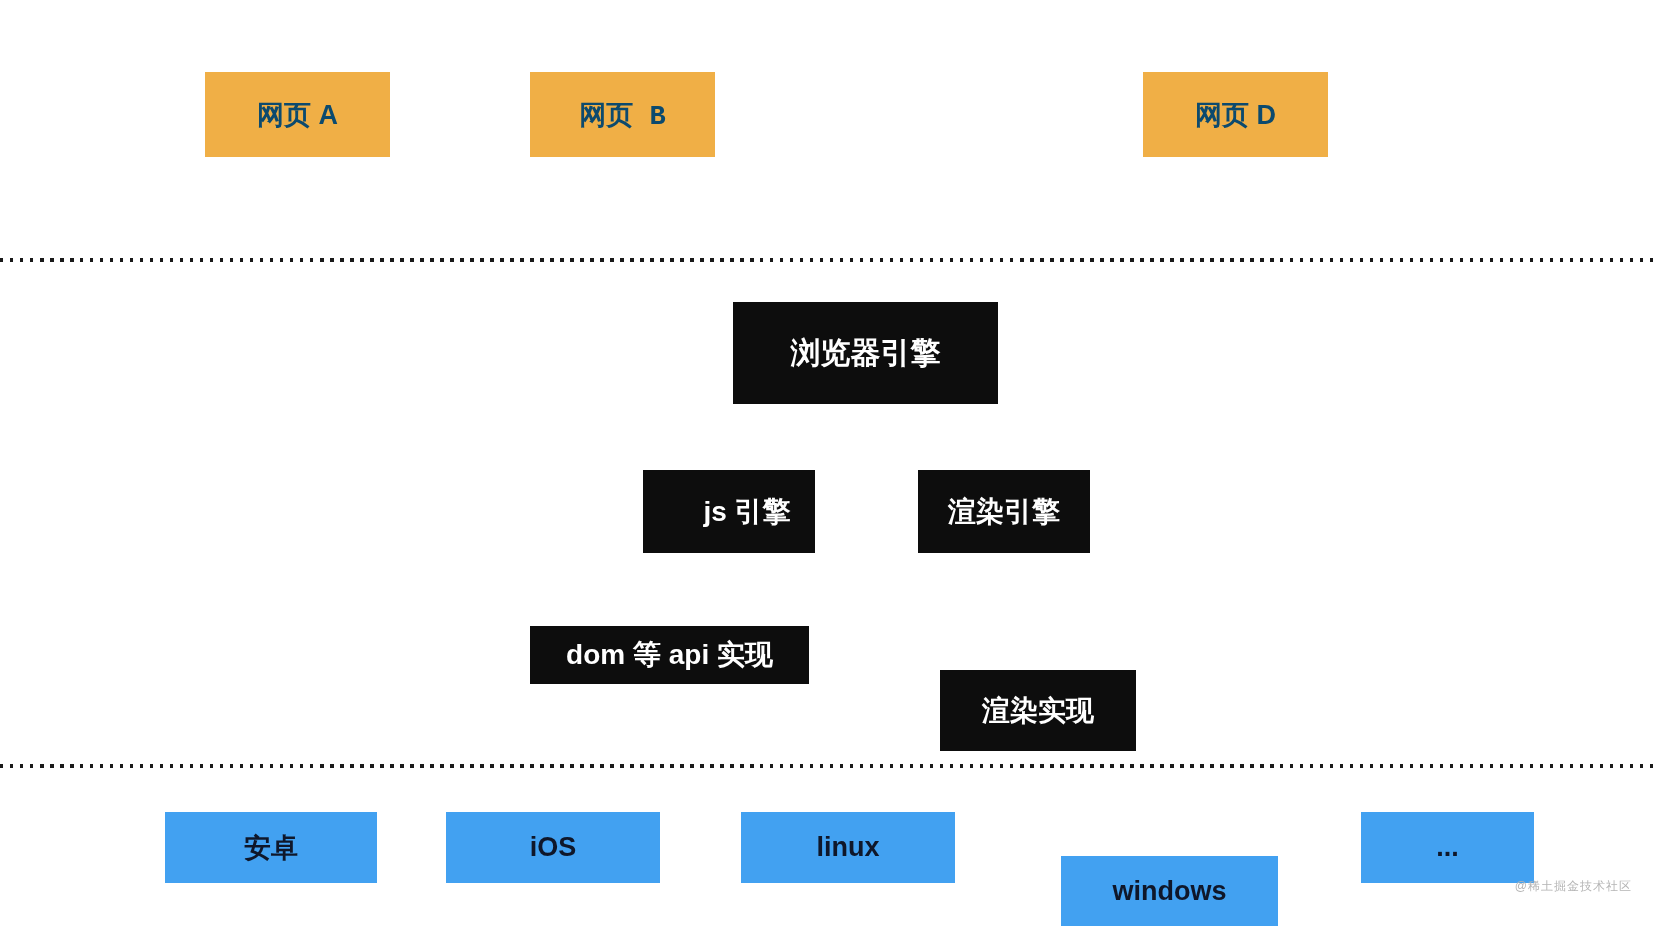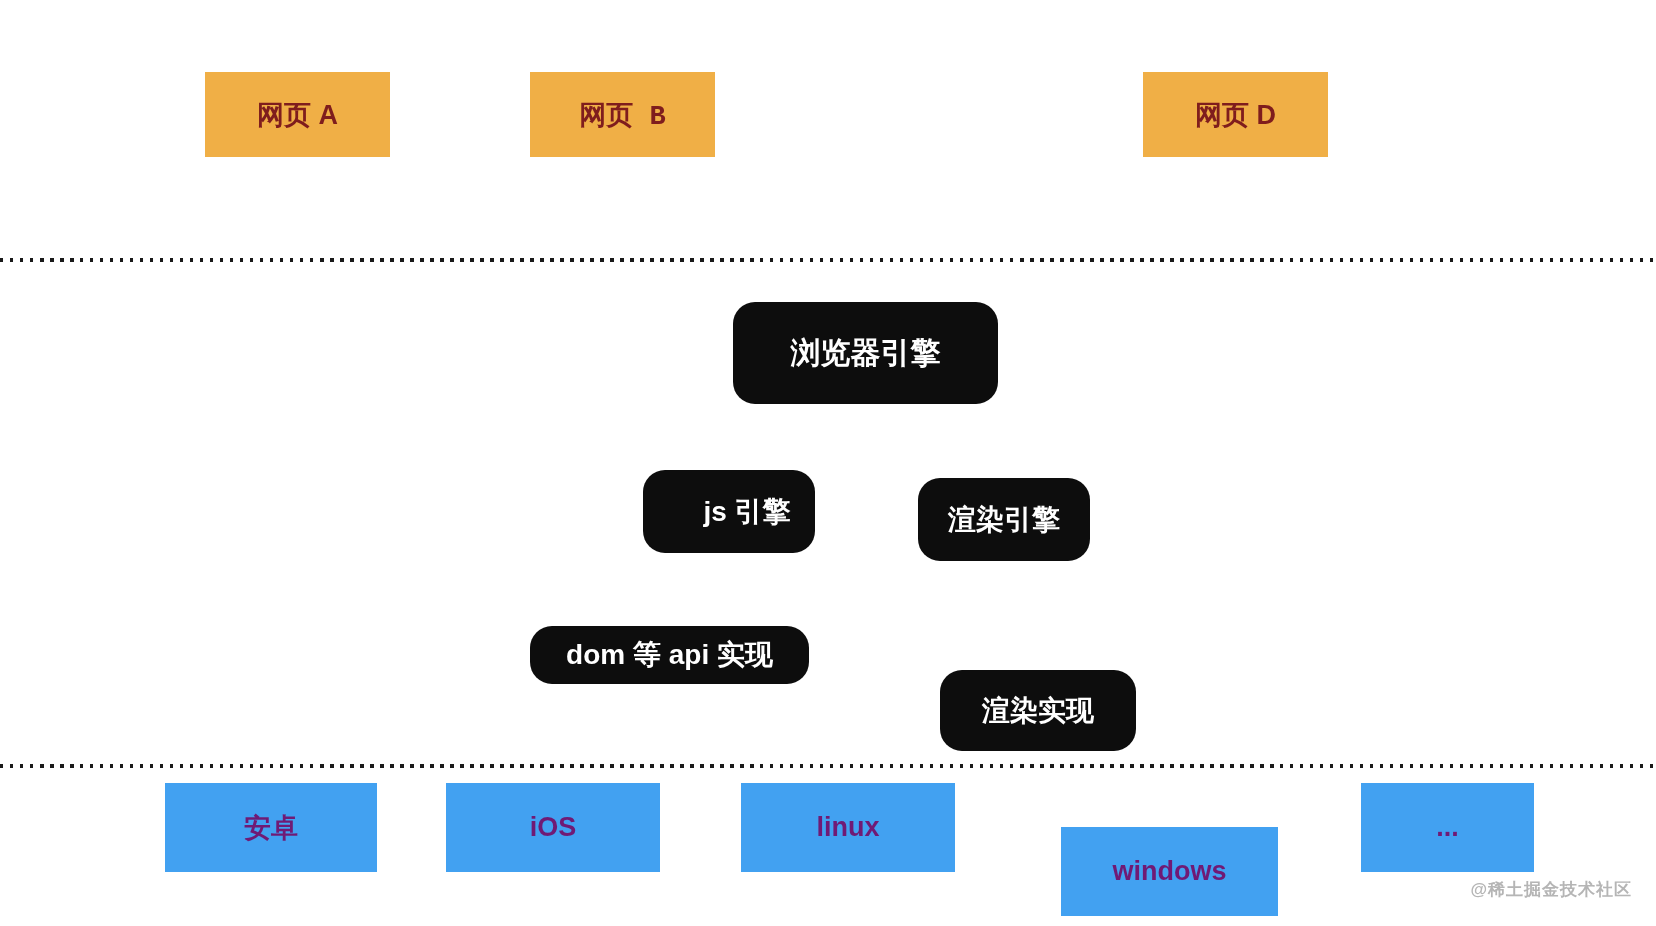--- a/index.html
+++ b/index.html
@@ -19,74 +19,73 @@
     position: absolute;
     display: flex;
     align-items: center;
     justify-content: center;
     font-weight: bold;
     box-sizing: border-box;
     white-space: nowrap;
   }
   .box-orange {
     background: #f0af46;
-    color: #7f1d1d;
+    color: #0c4a6e;
     font-size: 27px;
     top: 72px;
     height: 85px;
     width: 185px;
   }
   .box-black {
     background: #0d0d0d;
     color: #ffffff;
-    border-radius: 22px;
   }
   .box-blue {
     background: #42a1f1;
-    color: #701a75;
+    color: #0f172a;
     font-size: 27px;
-    top: 783px;
-    height: 89px;
+    top: 812px;
+    height: 71px;
   }
   .dotted-line {
     position: absolute;
     left: 0;
     width: 1656px;
     height: 4px;
     background: repeating-linear-gradient(to right, #1a1a1a 0px, #1a1a1a 3.5px, transparent 3.5px, transparent 10px);
   }
   #dotted-line-top { top: 258px; }
   #dotted-line-bottom { top: 764px; }
 
   
   #web-a { left: 205px; }
   #web-b { left: 530px; font-family: Liberation Mono, monospace; }
   #web-c { left: 838px; }
   #web-d { left: 1143px; text-align: center; }
 
   
   #browser-engine { left: 733px; top: 302px; width: 265px; height: 102px; font-size: 30px; }
   #js-engine      { left: 643px; top: 470px; width: 172px; height: 83px;  font-size: 28px; padding-left: 36px; }
-  #render-engine  { left: 918px; top: 470px; width: 172px; height: 83px;  font-size: 28px; margin-top: 8px; }
+  #render-engine  { left: 918px; top: 470px; width: 172px; height: 83px;  font-size: 28px; }
   #dom-api-impl   { left: 530px; top: 626px; width: 279px; height: 58px;  font-size: 28px; }
   #render-impl    { left: 940px; top: 626px; width: 196px; height: 81px;  font-size: 28px; margin-top: 44px; }
 
   
   #platform-android { left: 165px;  width: 212px; }
   #platform-ios     { left: 446px;  width: 214px; }
   #platform-linux   { left: 741px;  width: 214px; }
   #platform-windows { left: 1061px; width: 217px; margin-top: 44px; }
   #platform-more    { left: 1361px; width: 173px; }
 
   .watermark {
     position: absolute;
     top: 878px;
     right: 24px;
-    font-size: 17px;
-    font-weight: bold;
+    font-size: 12px;
+    font-weight: normal;
     color: #b5b5b5;
     letter-spacing: 1px;
   }
 </style>
 </head>
 <body>
 
 <div class="canvas">
 
   <div class="box box-orange" id="web-a">网页 A</div>

